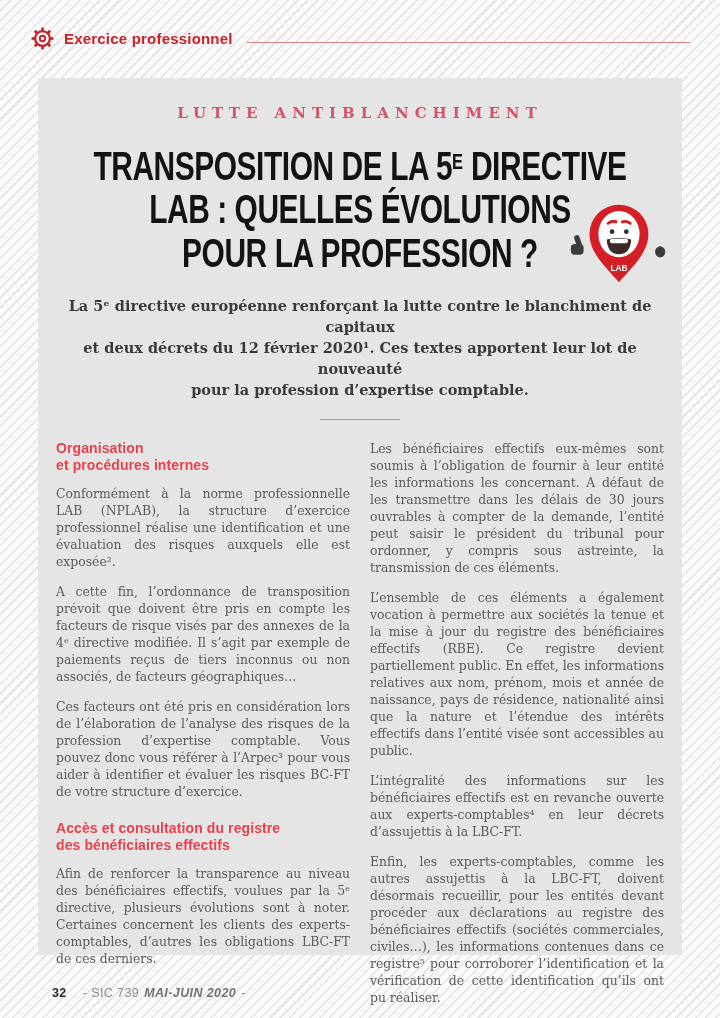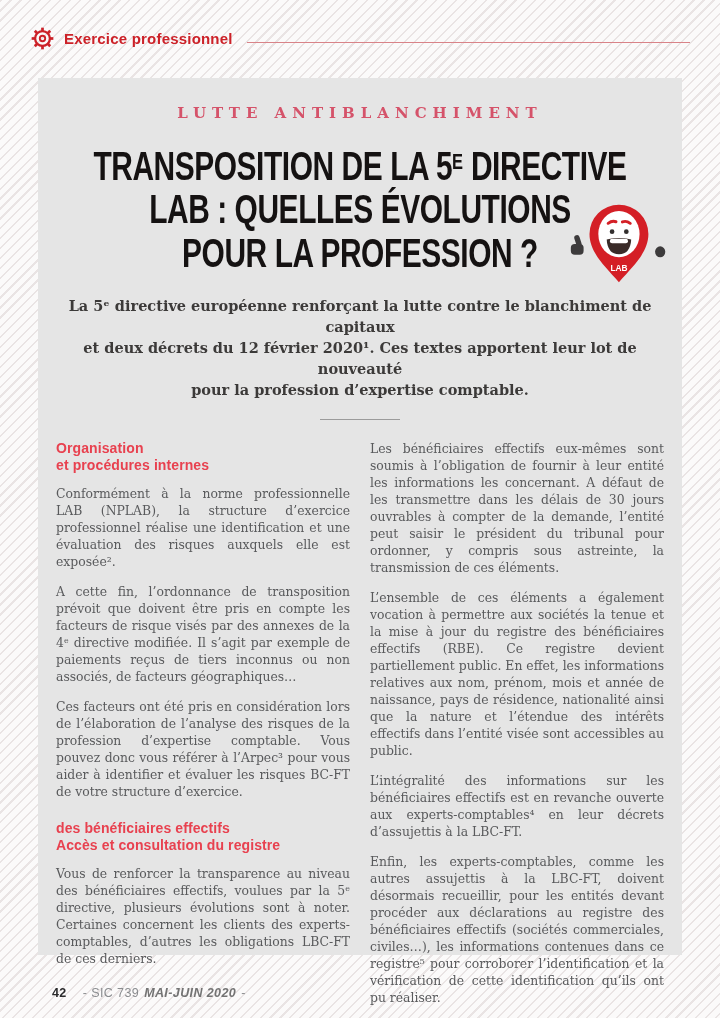--- a/index.html
+++ b/index.html
@@ -142,36 +142,36 @@
 
     <div class="col">
       <h2 class="subhead">
         <span>Organisation</span>
         <span>et procédures internes</span>
       </h2>
       <p>Conformément à la norme professionnelle LAB (NPLAB), la structure d’exercice professionnel réalise une identification et une évaluation des risques auxquels elle est exposée².</p>
       <p>A cette fin, l’ordonnance de transposition prévoit que doivent être pris en compte les facteurs de risque visés par des annexes de la 4ᵉ directive modifiée. Il s’agit par exemple de paiements reçus de tiers inconnus ou non associés, de facteurs géographiques…</p>
       <p>Ces facteurs ont été pris en considération lors de l’élaboration de l’analyse des risques de la profession d’expertise comptable. Vous pouvez donc vous référer à l’Arpec³ pour vous aider à identifier et évaluer les risques BC-FT de votre structure d’exercice.</p>
       <h2 class="subhead second">
+        <span>Accès et consultation du registre</span>
         <span>des bénéficiaires effectifs</span>
-        <span>Accès et consultation du registre</span>
       </h2>
-      <p>Vous de renforcer la transparence au niveau des bénéficiaires effectifs, voulues par la 5ᵉ directive, plusieurs évolutions sont à noter. Certaines concernent les clients des experts-comptables, d’autres les obligations LBC-FT de ces derniers.</p>
+      <p>Afin de renforcer la transparence au niveau des bénéficiaires effectifs, voulues par la 5ᵉ directive, plusieurs évolutions sont à noter. Certaines concernent les clients des experts-comptables, d’autres les obligations LBC-FT de ces derniers.</p>
 
     </div>
 
     <div class="col">
       <p>Les bénéficiaires effectifs eux-mêmes sont soumis à l’obligation de fournir à leur entité les informations les concernant. A défaut de les transmettre dans les délais de 30 jours ouvrables à compter de la demande, l’entité peut saisir le président du tribunal pour ordonner, y compris sous astreinte, la transmission de ces éléments.</p>
       <p>L’ensemble de ces éléments a également vocation à permettre aux sociétés la tenue et la mise à jour du registre des bénéficiaires effectifs (RBE). Ce registre devient partiellement public. En effet, les informations relatives aux nom, prénom, mois et année de naissance, pays de résidence, nationalité ainsi que la nature et l’étendue des intérêts effectifs dans l’entité visée sont accessibles au public.</p>
       <p>L’intégralité des informations sur les bénéficiaires effectifs est en revanche ouverte aux experts-comptables⁴ en leur décrets d’assujettis à la LBC-FT.</p>
       <p>Enfin, les experts-comptables, comme les autres assujettis à la LBC-FT, doivent désormais recueillir, pour les entités devant procéder aux déclarations au registre des bénéficiaires effectifs (sociétés commerciales, civiles…), les informations contenues dans ce registre⁵ pour corroborer l’identification et la vérification de cette identification qu’ils ont pu réaliser.</p>
 
     </div>
 
   </div>
 </div>
 
 <div class="page-footer">
-  <span class="page-num">42</span>
+  <span class="page-num">32</span>
   <span class="footer-pre">- SIC 739</span>
   <span class="footer-issue">MAI-JUIN 2020</span>
   <span class="footer-post">-</span>
 </div>
 
 </body></html>

